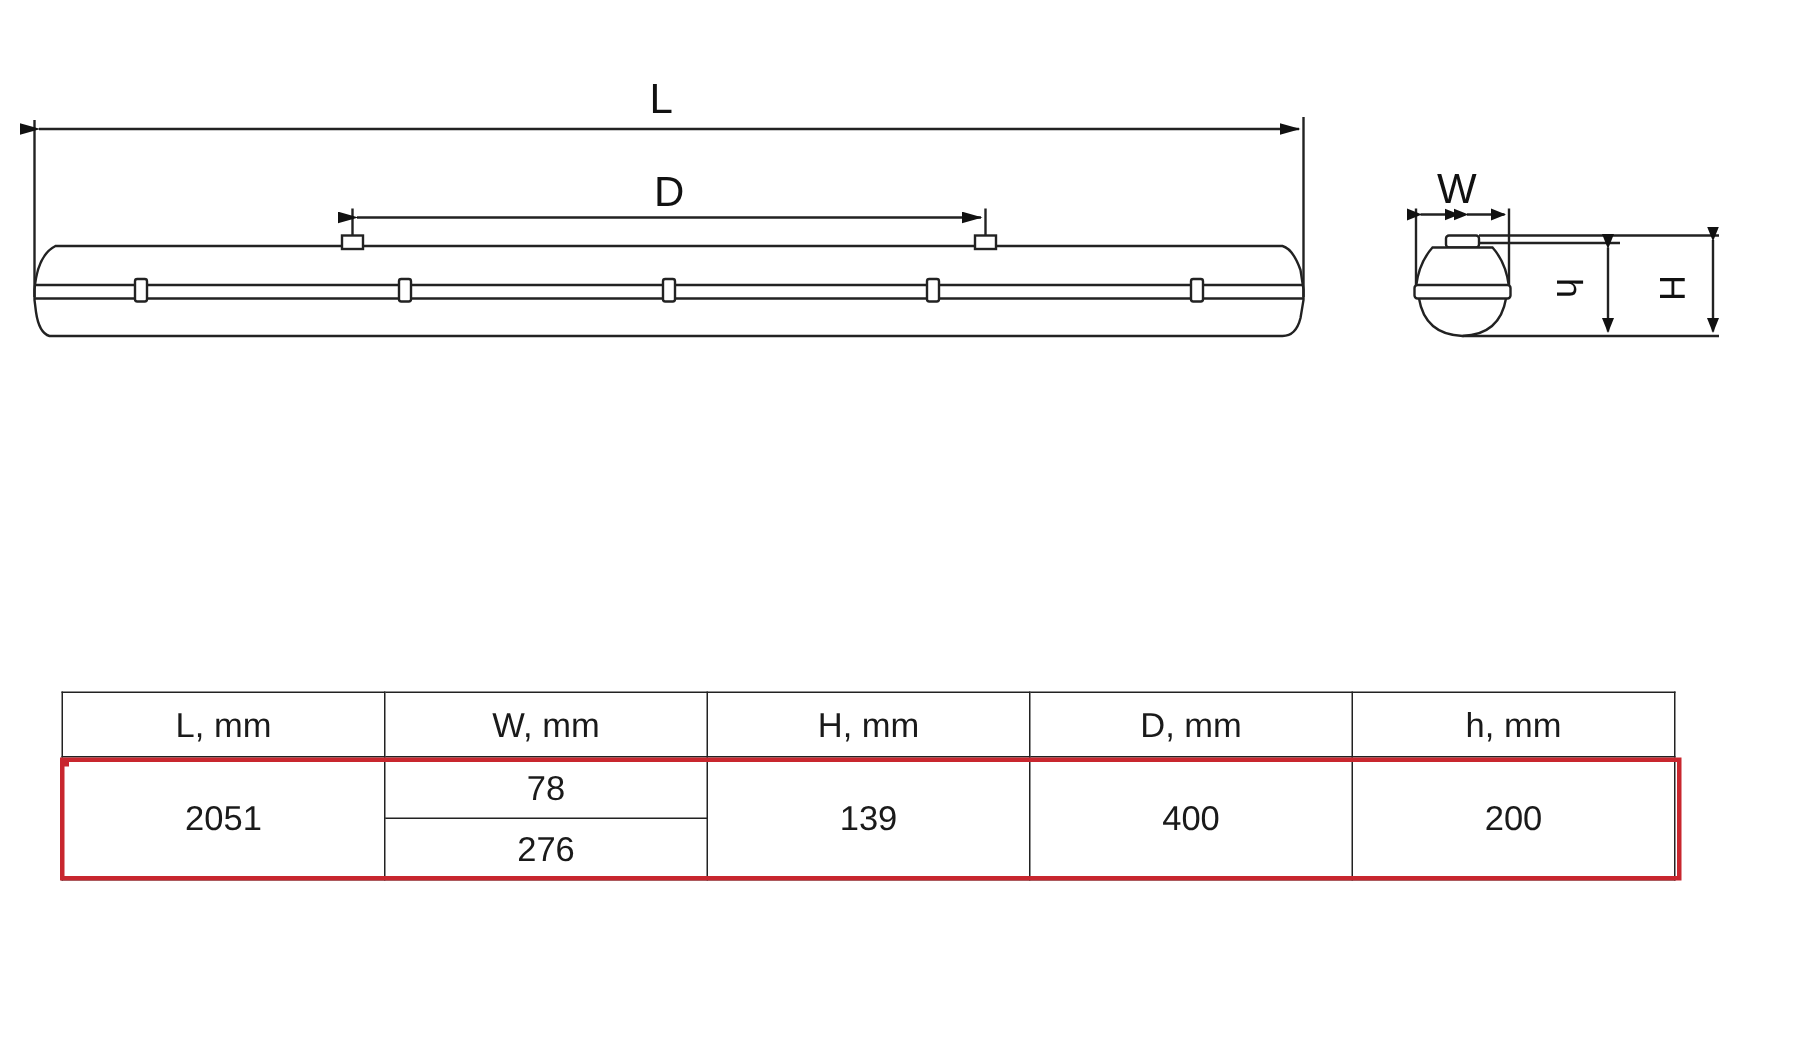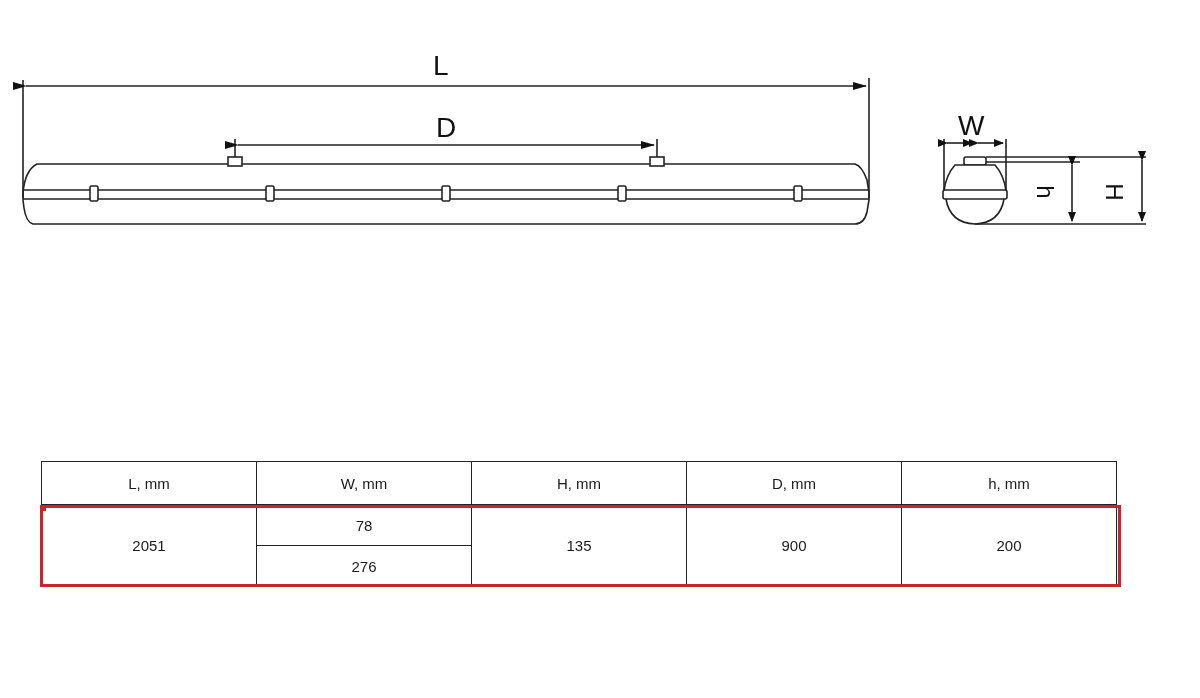--- a/index.html
+++ b/index.html
@@ -1,19 +1,19 @@
 <!DOCTYPE html>
 <html><head>
 <meta charset="utf-8">
 <style>
   html, body { margin:0; padding:0; background:#ffffff; }
   body { width:1200px; height:698px; position:relative; overflow:hidden; font-family:"DejaVu Sans", sans-serif; }
   .drawing { position:absolute; left:0; top:0; width:1200px; height:260px; }
   .lbl { position:absolute; font-family:"Liberation Sans", sans-serif; color:#111; font-size:28px; line-height:1; }
-  .spec-table { position:absolute; left:41px; top:461px; border-collapse:collapse; font-family:"Liberation Sans", sans-serif; font-size:15px; color:#1a1a1a; }
+  .spec-table { position:absolute; left:41px; top:461px; border-collapse:collapse; font-family:"Liberation Sans", sans-serif; font-size:23px; color:#1a1a1a; }
   .spec-table td { border:1.5px solid #222; text-align:center; padding:0; width:214px; }
   .spec-table tr.head td { height:42px; }
   .spec-table tr.sub td { height:40px; }
   .highlight { position:absolute; left:40px; top:505px; width:1081px; height:82px; border:3px solid #c8262e; box-sizing:border-box; pointer-events:none; }
   .highlight .marker { position:absolute; left:-2px; top:-2px; width:5px; height:5px; background:#c8262e; }
 </style>
 </head>
 <body>
 
 <div class="drawing">
@@ -79,22 +79,22 @@
       <tr class="head">
     <td>L, mm</td>
     <td>W, mm</td>
     <td>H, mm</td>
     <td>D, mm</td>
     <td>h, mm</td>
   </tr>
   <tr class="sub">
     <td rowspan="2">2051</td>
     <td>78</td>
-    <td rowspan="2">135</td>
-    <td rowspan="2">900</td>
+    <td rowspan="2">139</td>
+    <td rowspan="2">400</td>
     <td rowspan="2">200</td>
   </tr>
   <tr class="sub">
     <td>276</td>
   </tr>
 </tbody>
   </table>
 
 <div class="highlight">
   <div class="marker"></div>

